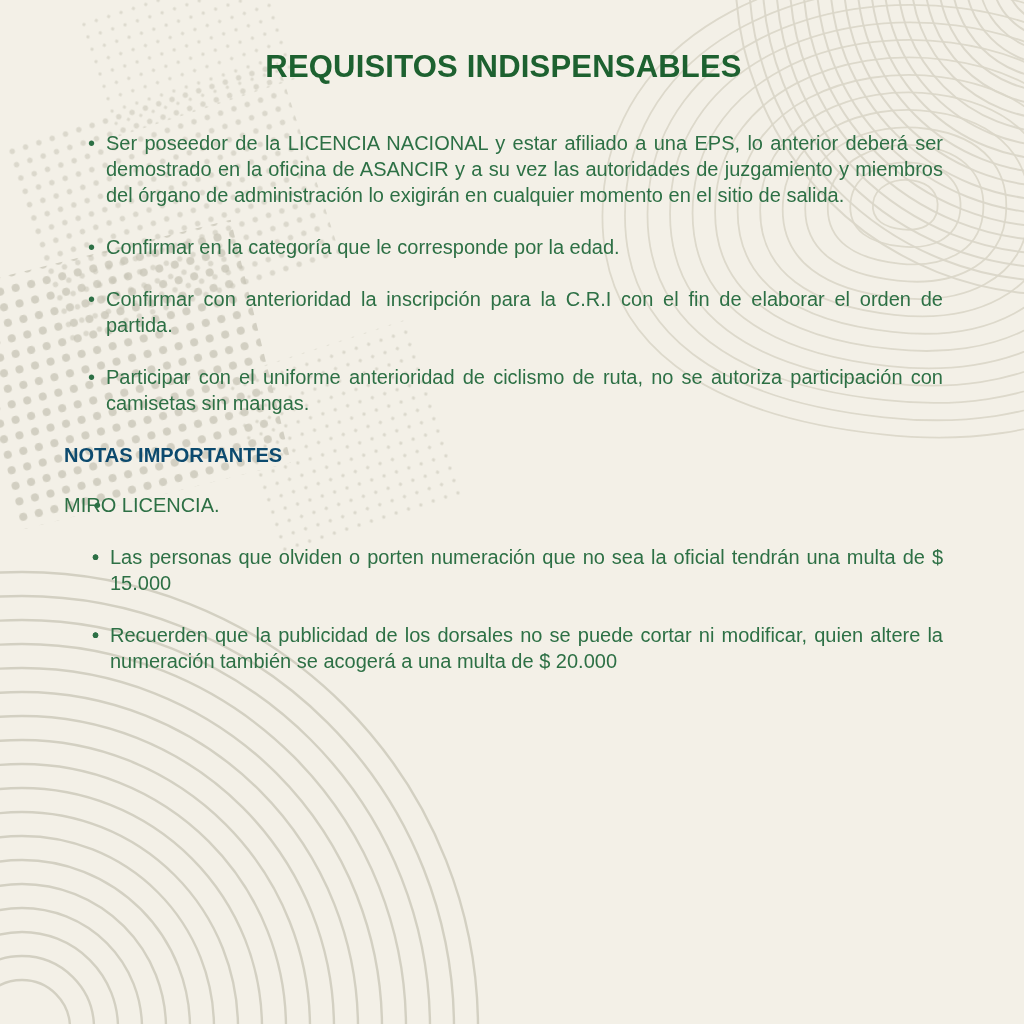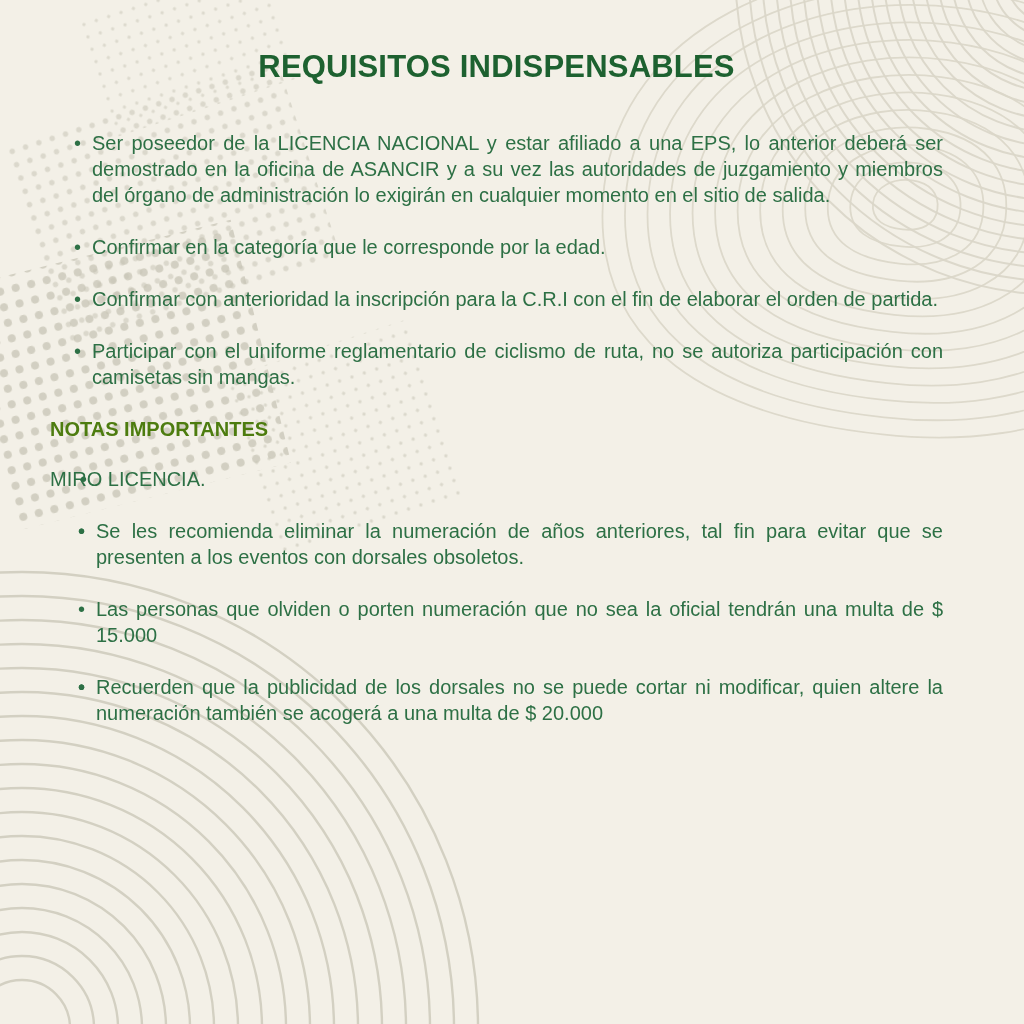--- a/index.html
+++ b/index.html
@@ -17,21 +17,21 @@
   .deco-layer {
     position: absolute;
     top: 0;
     left: 0;
     z-index: 0;
     pointer-events: none;
   }
   .content {
     position: relative;
     z-index: 1;
-    padding: 48px 81px 0 50px;
+    padding: 48px 81px 0 64px;
     box-sizing: border-box;
     width: 1024px;
   }
   .page-title {
     text-align: center;
     font-size: 31px;
     font-weight: bold;
     color: #1d6130;
     letter-spacing: 0.2px;
     margin: 0 0 44px 0;
@@ -48,21 +48,21 @@
   }
   .item .bullet {
     position: absolute;
     left: 24px;
     top: 0;
     text-align: left;
   }
   .notes-heading {
     font-size: 20px;
     font-weight: bold;
-    color: #4d7c0f;
+    color: #0c4a6e;
     margin: 20px 0 24px 0;
     line-height: 26px;
     text-align: left;
   }
   .note-first {
     font-size: 20px;
     line-height: 26px;
     color: #2d7045;
     margin-bottom: 26px;
   }
@@ -178,41 +178,40 @@
     <div class="item">
       <span class="bullet">•</span>
       <span>Confirmar en la categoría que le corresponde por la edad.</span>
     </div>
     <div class="item">
       <span class="bullet">•</span>
       <span>Confirmar con anterioridad la inscripción para la C.R.I con el fin de elaborar el orden de partida.</span>
     </div>
     <div class="item">
       <span class="bullet">•</span>
-      <span>Participar con el uniforme reglamentario de ciclismo de ruta, no se autoriza participación con camisetas sin mangas.</span>
+      <span>Participar con el uniforme anterioridad de ciclismo de ruta, no se autoriza participación con camisetas sin mangas.</span>
     </div>
   </div>
 
   <h2 class="notes-heading">NOTAS IMPORTANTES</h2>
 
   <div class="notes">
 
     <div class="note-first">
       <div class="nf-line1">
         <span class="bullet">•</span>
       </div>
       <div class="nf-line2">MIRO LICENCIA.</div>
     </div>
 
     <div class="item">
       <span class="bullet">•</span>
     </div>
     <div class="item">
       <span class="bullet">•</span>
-      <span>Se les recomienda eliminar la numeración de años anteriores, tal fin para evitar que se presenten a los eventos con dorsales obsoletos.</span>
     </div>
     <div class="item">
       <span class="bullet">•</span>
       <span>Las personas que olviden o porten numeración que no sea la oficial tendrán una multa de $ 15.000</span>
     </div>
     <div class="item">
       <span class="bullet">•</span>
     </div>
     <div class="item">
       <span class="bullet">•</span>

